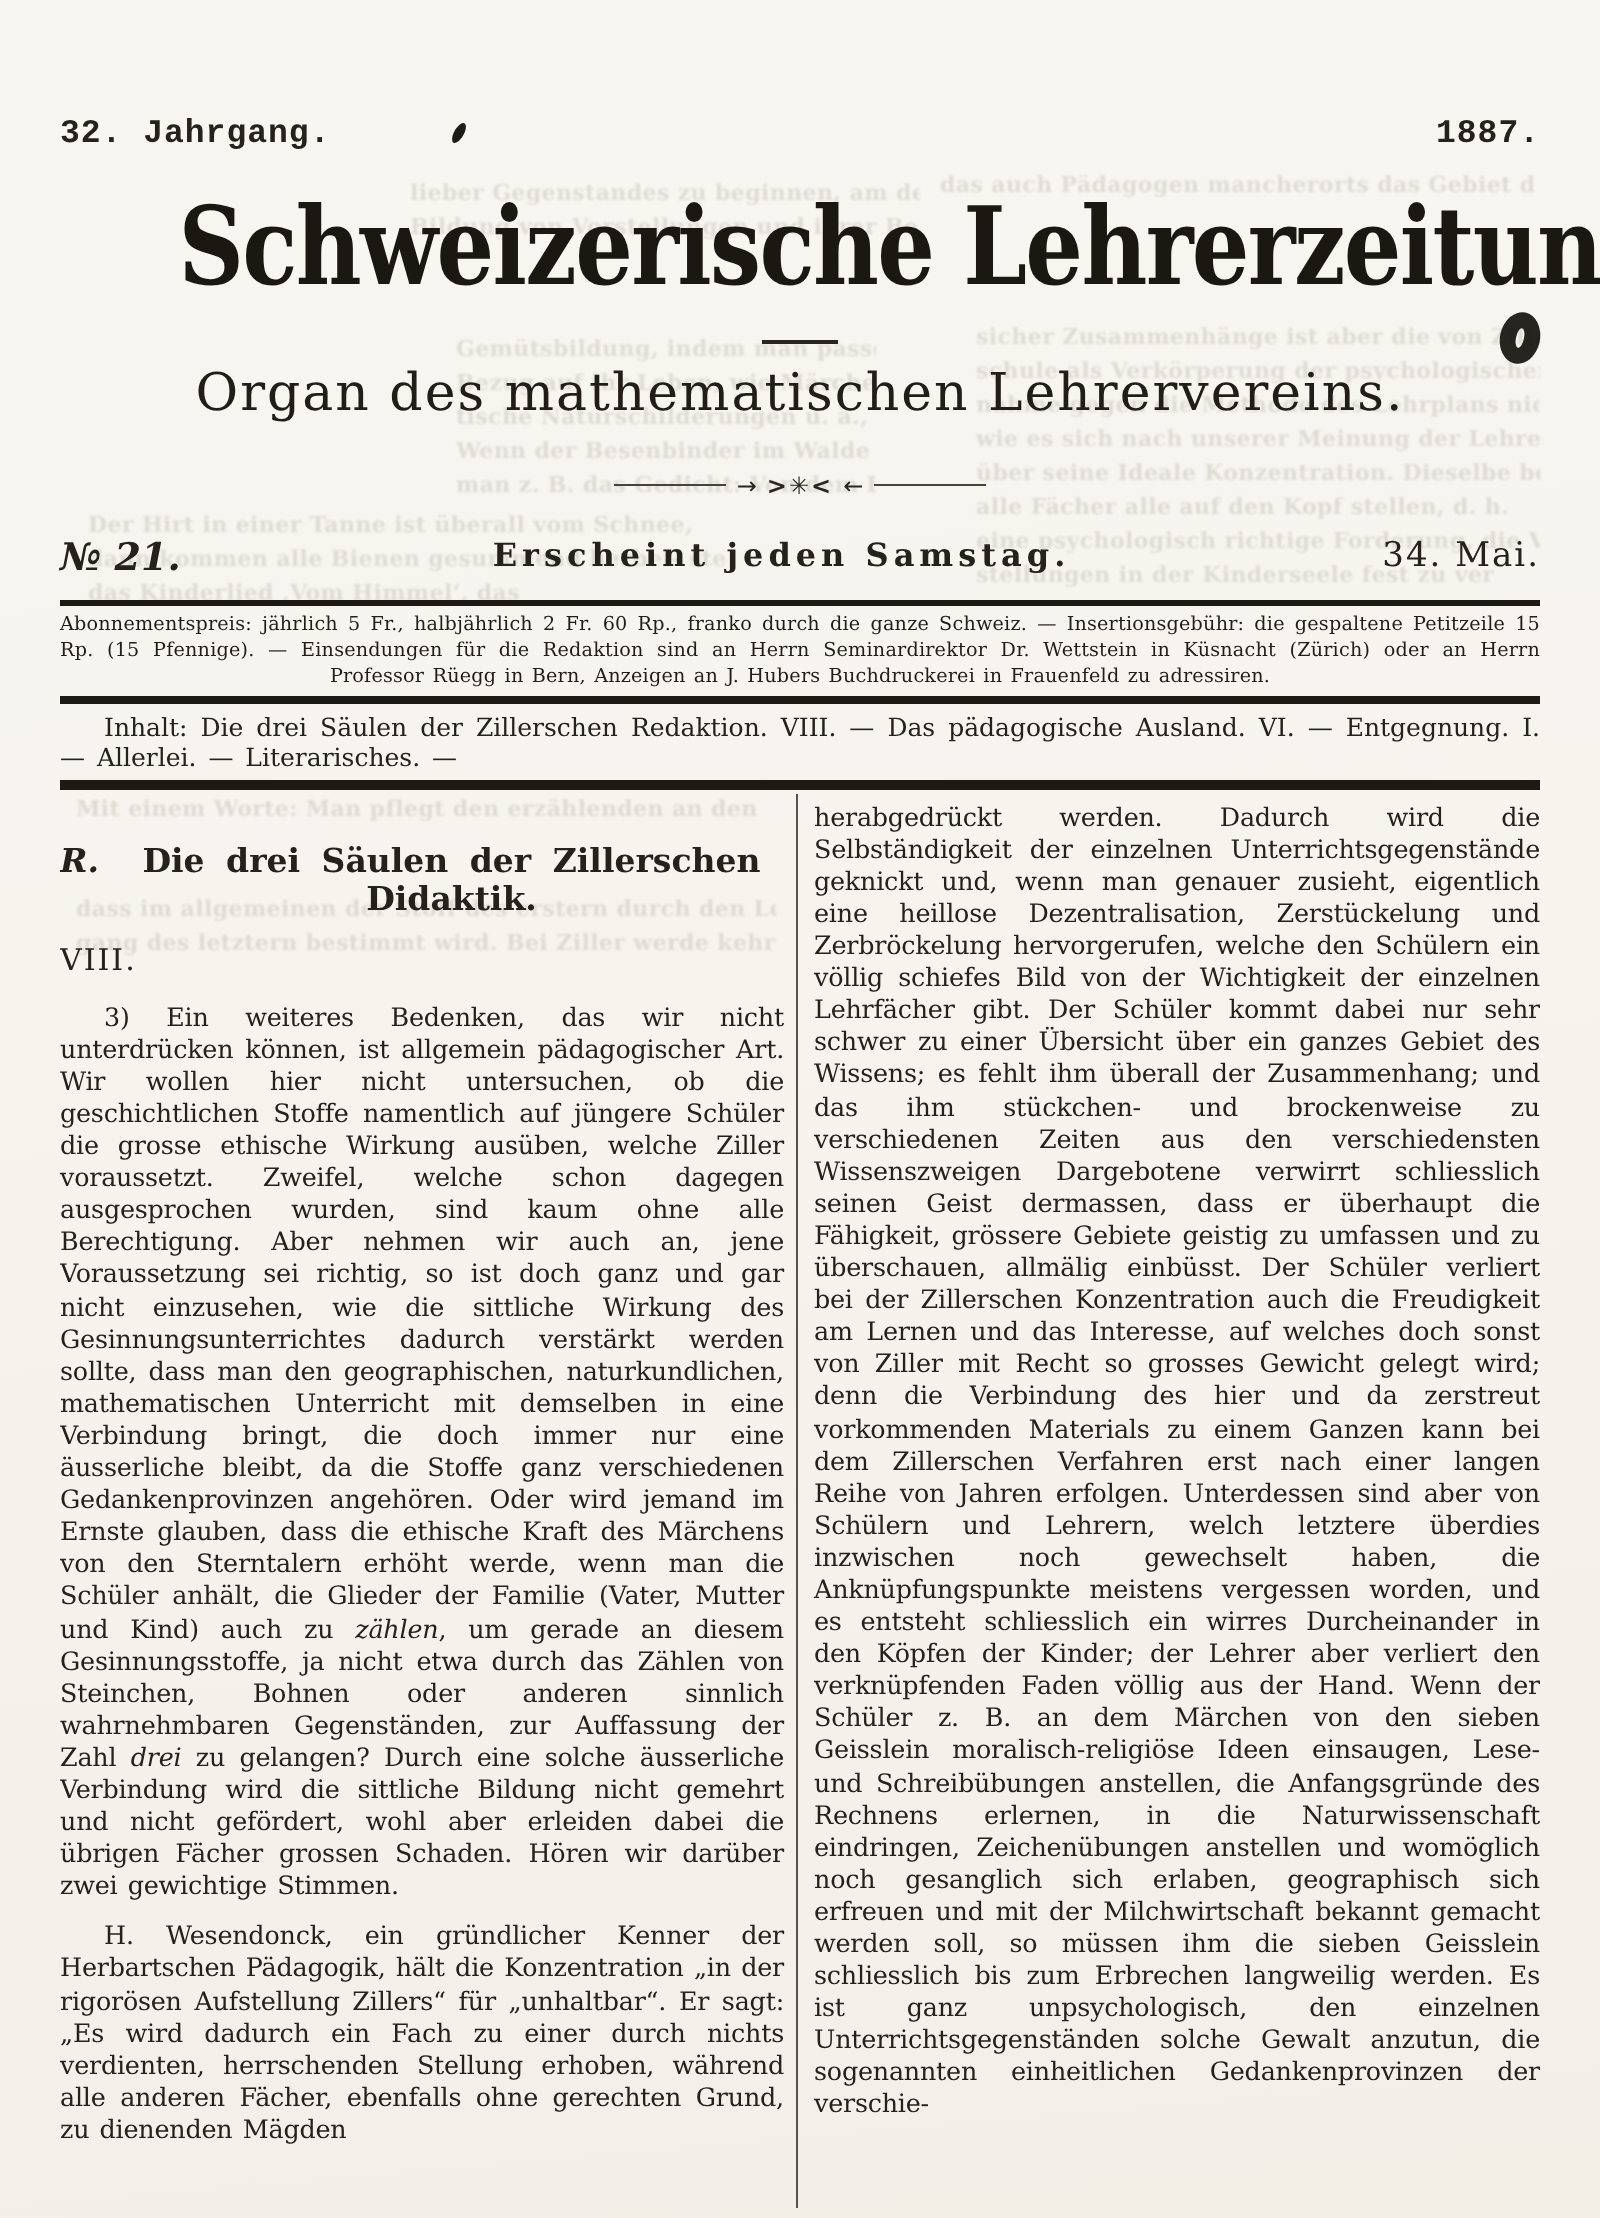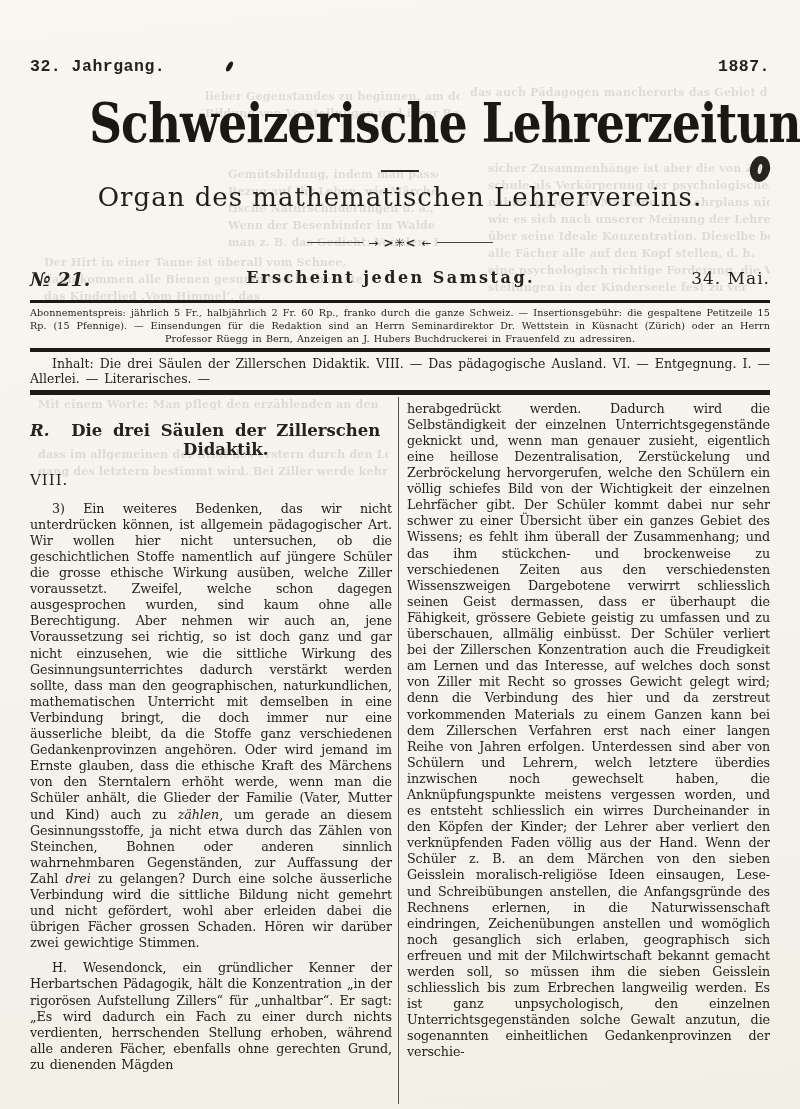--- a/index.html
+++ b/index.html
@@ -136,21 +136,21 @@
 
     <div class="issue-line">
       <span class="issue-no">№ 21.</span>
       <span class="frequency">Erscheint jeden Samstag.</span>
       <span class="issue-date">34. Mai.</span>
     </div>
 
     <div class="rule rule-top"></div>
     <div class="imprint"><span class="b">Abonnementspreis:</span><span> jährlich </span><span class="b">5 Fr.,</span><span> halbjährlich </span><span class="b">2 Fr. 60 Rp.,</span><span> franko durch die ganze Schweiz. — </span><span class="b">Insertionsgebühr:</span><span> die gespaltene Petitzeile </span><span class="b">15 Rp.</span><span> (15 Pfennige). — Einsendungen für die Redaktion sind an Herrn Seminardirektor Dr. </span><span class="b">Wettstein</span><span> in </span><span class="b">Küsnacht</span><span> (Zürich) oder an Herrn Professor </span><span class="b">Rüegg</span><span> in </span><span class="b">Bern,</span><span> Anzeigen an </span><span class="b">J. Hubers Buchdruckerei</span><span> in </span><span class="b">Frauenfeld</span><span> zu adressiren.</span></div>
     <div class="rule rule-mid"></div>
-    <div class="inhalt"><span class="b">Inhalt:</span><span> Die drei Säulen der Zillerschen Didaktik. VIII. — Das pädagogische Ausland. VI. — Entgegnung. I. — Allerlei. — Literarisches. —</span></div>
+    <div class="inhalt"><span class="b">Inhalt:</span><span> Die drei Säulen der Zillerschen Redaktion. VIII. — Das pädagogische Ausland. VI. — Entgegnung. I. — Allerlei. — Literarisches. —</span></div>
     <div class="rule rule-bot"></div>
 
     <main class="columns">
       <section class="col-left">
         <h3 class="art-head">
           <em>R.</em>
           <span class="head-text">Die drei Säulen der Zillerschen Didaktik.</span>
         </h3>
         <div class="art-sec">VIII.</div>
         <p class="para indent first"><span>3) Ein weiteres Bedenken, das wir nicht unterdrücken können, ist allgemein pädagogischer Art. Wir wollen hier nicht untersuchen, ob die geschichtlichen Stoffe namentlich auf jüngere Schüler die grosse ethische Wirkung ausüben, welche Ziller voraussetzt. Zweifel, welche schon dagegen ausgesprochen wurden, sind kaum ohne alle Berechtigung. Aber nehmen wir auch an, jene Voraussetzung sei richtig, so ist doch ganz und gar nicht einzusehen, wie die sittliche Wirkung des Gesinnungsunterrichtes dadurch verstärkt werden sollte, dass man den geographischen, naturkundlichen, mathematischen Unterricht mit demselben in eine Verbindung bringt, die doch immer nur eine äusserliche bleibt, da die Stoffe ganz verschiedenen Gedankenprovinzen angehören. Oder wird jemand im Ernste glauben, dass die ethische Kraft des Märchens von den Sterntalern erhöht werde, wenn man die Schüler anhält, die Glieder der Familie (Vater, Mutter und Kind) auch zu </span><span class="i">zählen</span><span>, um gerade an diesem Gesinnungsstoffe, ja nicht etwa durch das Zählen von Steinchen, Bohnen oder anderen sinnlich wahrnehmbaren Gegenständen, zur Auffassung der Zahl </span><span class="i">drei</span><span> zu gelangen? Durch eine solche äusserliche Verbindung wird die sittliche Bildung nicht gemehrt und nicht gefördert, wohl aber erleiden dabei die übrigen Fächer grossen Schaden. Hören wir darüber zwei gewichtige Stimmen.</span></p>

